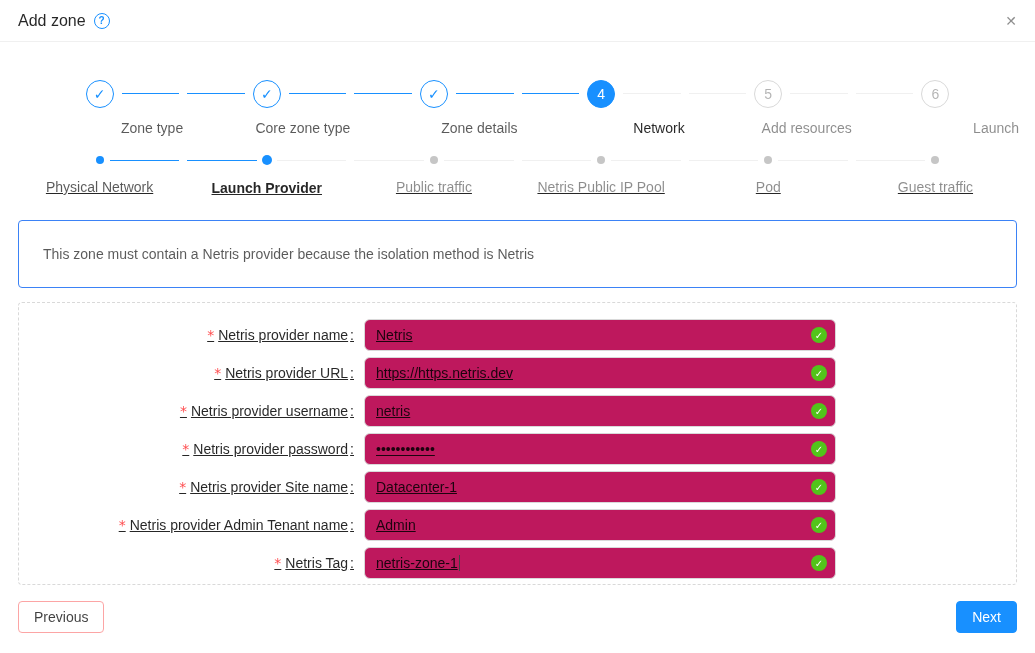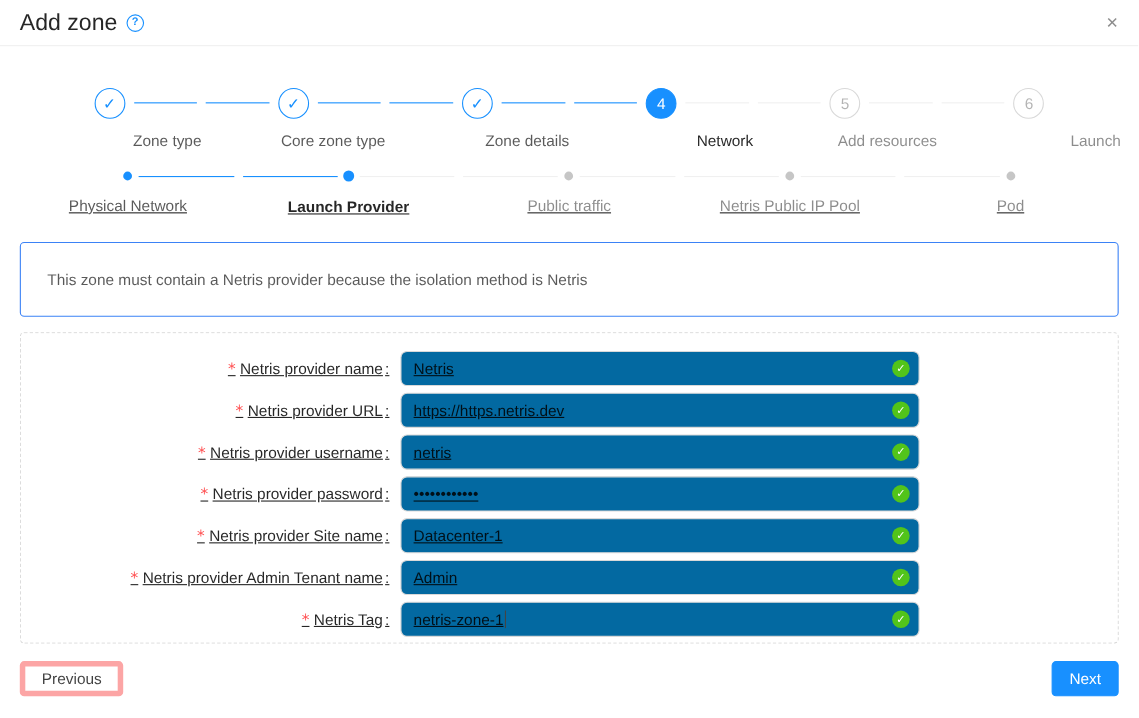--- a/index.html
+++ b/index.html
@@ -14,21 +14,21 @@
   }
 
   
   .dlg-header {
     height: 42px;
     display: flex;
     align-items: center;
     padding: 0 18px;
     border-bottom: 1px solid #f0f0f0;
   }
-  .dlg-title { font-size: 21px; font-weight: 500; color: rgba(0,0,0,0.85); }
+  .dlg-title { font-size: 16px; font-weight: 500; color: rgba(0,0,0,0.85); }
   .help-icon {
     margin-left: 8px;
     width: 16px; height: 16px;
     border: 1px solid #1890ff;
     border-radius: 50%;
     color: #1890ff;
     font-size: 10px; font-weight: 700;
     display: inline-flex; align-items: center; justify-content: center;
     cursor: pointer;
   }
@@ -124,21 +124,21 @@
   .req { color: #ff4d4f; margin-right: 4px; font-family: "DejaVu Sans", sans-serif; }
   .flabel .lbl-text::after { content: ":"; margin-left: 2px; }
   .input-wrap { position: relative; width: 472px; margin-left: 10px; }
   .input {
     height: 32px;
     border: 1px solid #d9d9d9;
     border-radius: 6px;
     padding: 0 30px 0 11px;
     display: flex; align-items: center;
     color: rgba(0,0,0,0.85);
-    background: #0369a1;
+    background: #be185d;
     cursor: text;
     overflow: hidden;
     white-space: nowrap;
   }
   .ok-badge {
     position: absolute;
     right: 9px; top: 50%;
     transform: translateY(-50%);
     width: 16px; height: 16px;
     border-radius: 50%;
@@ -165,21 +165,21 @@
     height: 32px;
     padding: 0 15px;
     border-radius: 4px;
     font-size: 14px;
     font-family: inherit;
     cursor: pointer;
     display: inline-flex; align-items: center;
   }
   .btn-default {
     background: #fff;
-    border: 5px solid #fca5a5;
+    border: 1px solid #fca5a5;
     color: rgba(0,0,0,0.75);
   }
   .btn-primary {
     background: #1890ff;
     border: 1px solid #1890ff;
     color: #fff;
     margin-left: 27px;
   }
 </style>
 </head>
@@ -247,20 +247,24 @@
         <div class="sub-label">Public traffic</div>
       </div>
       <div class="sub pending">
         <div class="dot"></div>
         <div class="sub-label">Netris Public IP Pool</div>
       </div>
       <div class="sub pending">
         <div class="dot"></div>
         <div class="sub-label">Pod</div>
       </div>
+      <div class="sub pending">
+        <div class="dot"></div>
+        <div class="sub-label">Guest traffic</div>
+      </div>
     </div>
   </div>
 
   <div class="notice">This zone must contain a Netris provider because the isolation method is Netris</div>
 
   <div class="form-box">
 
     <div class="frow">
       <div class="flabel"><span class="req">*</span><span class="lbl-text">Netris provider name</span></div>
       <div class="input-wrap">

